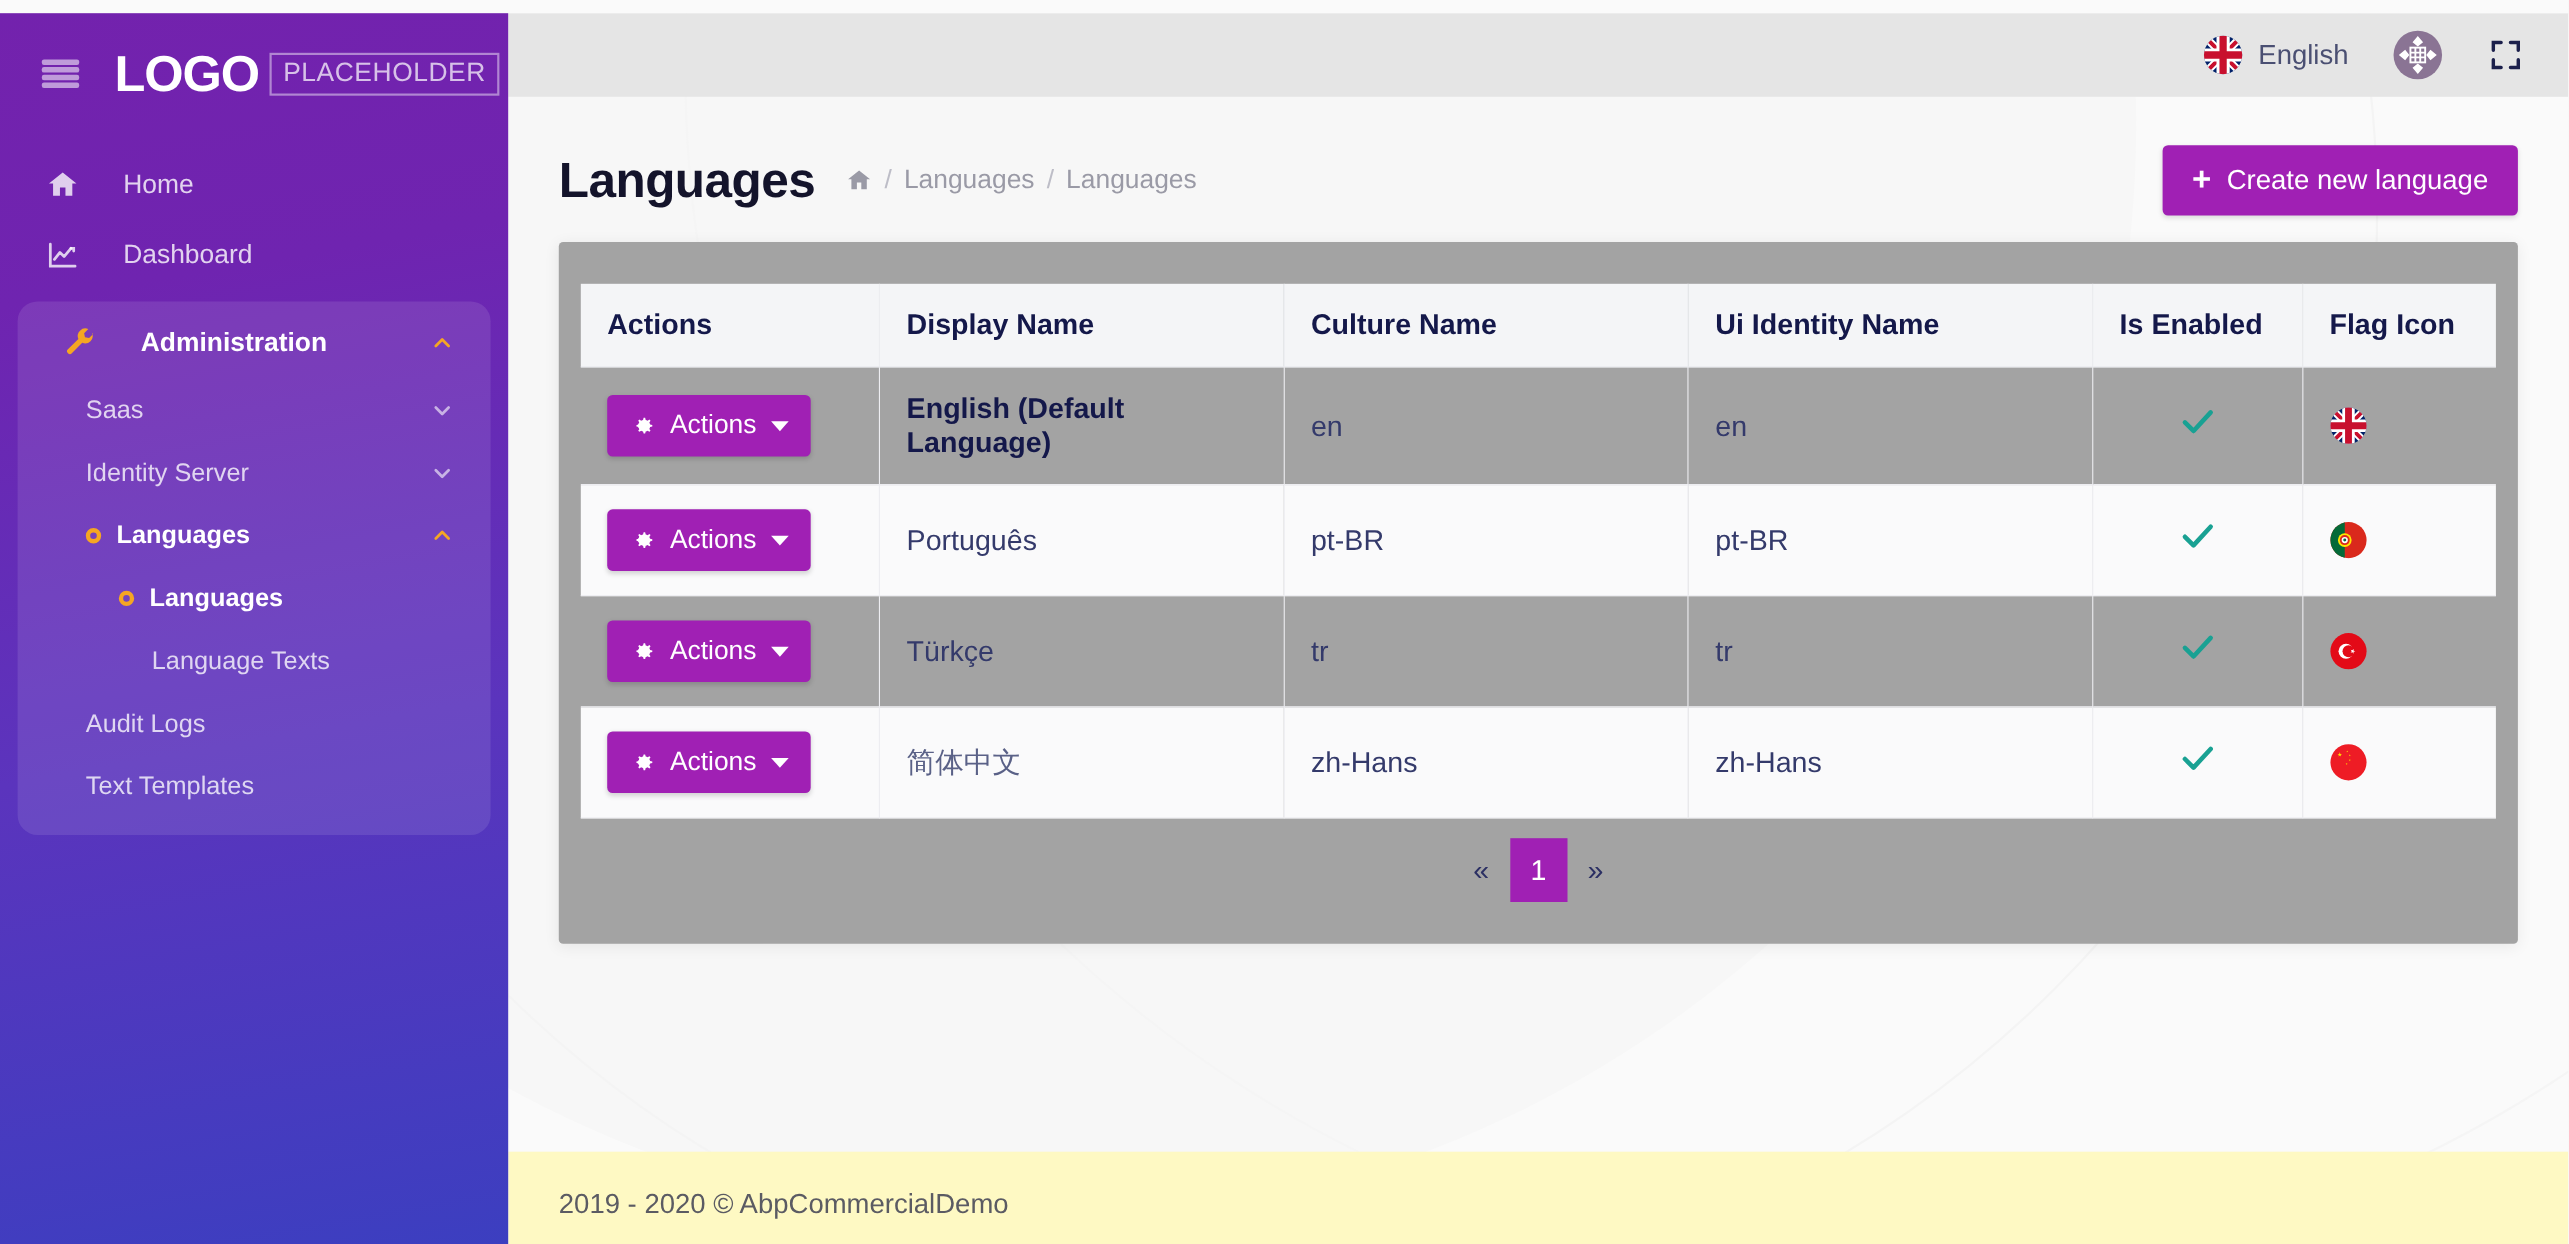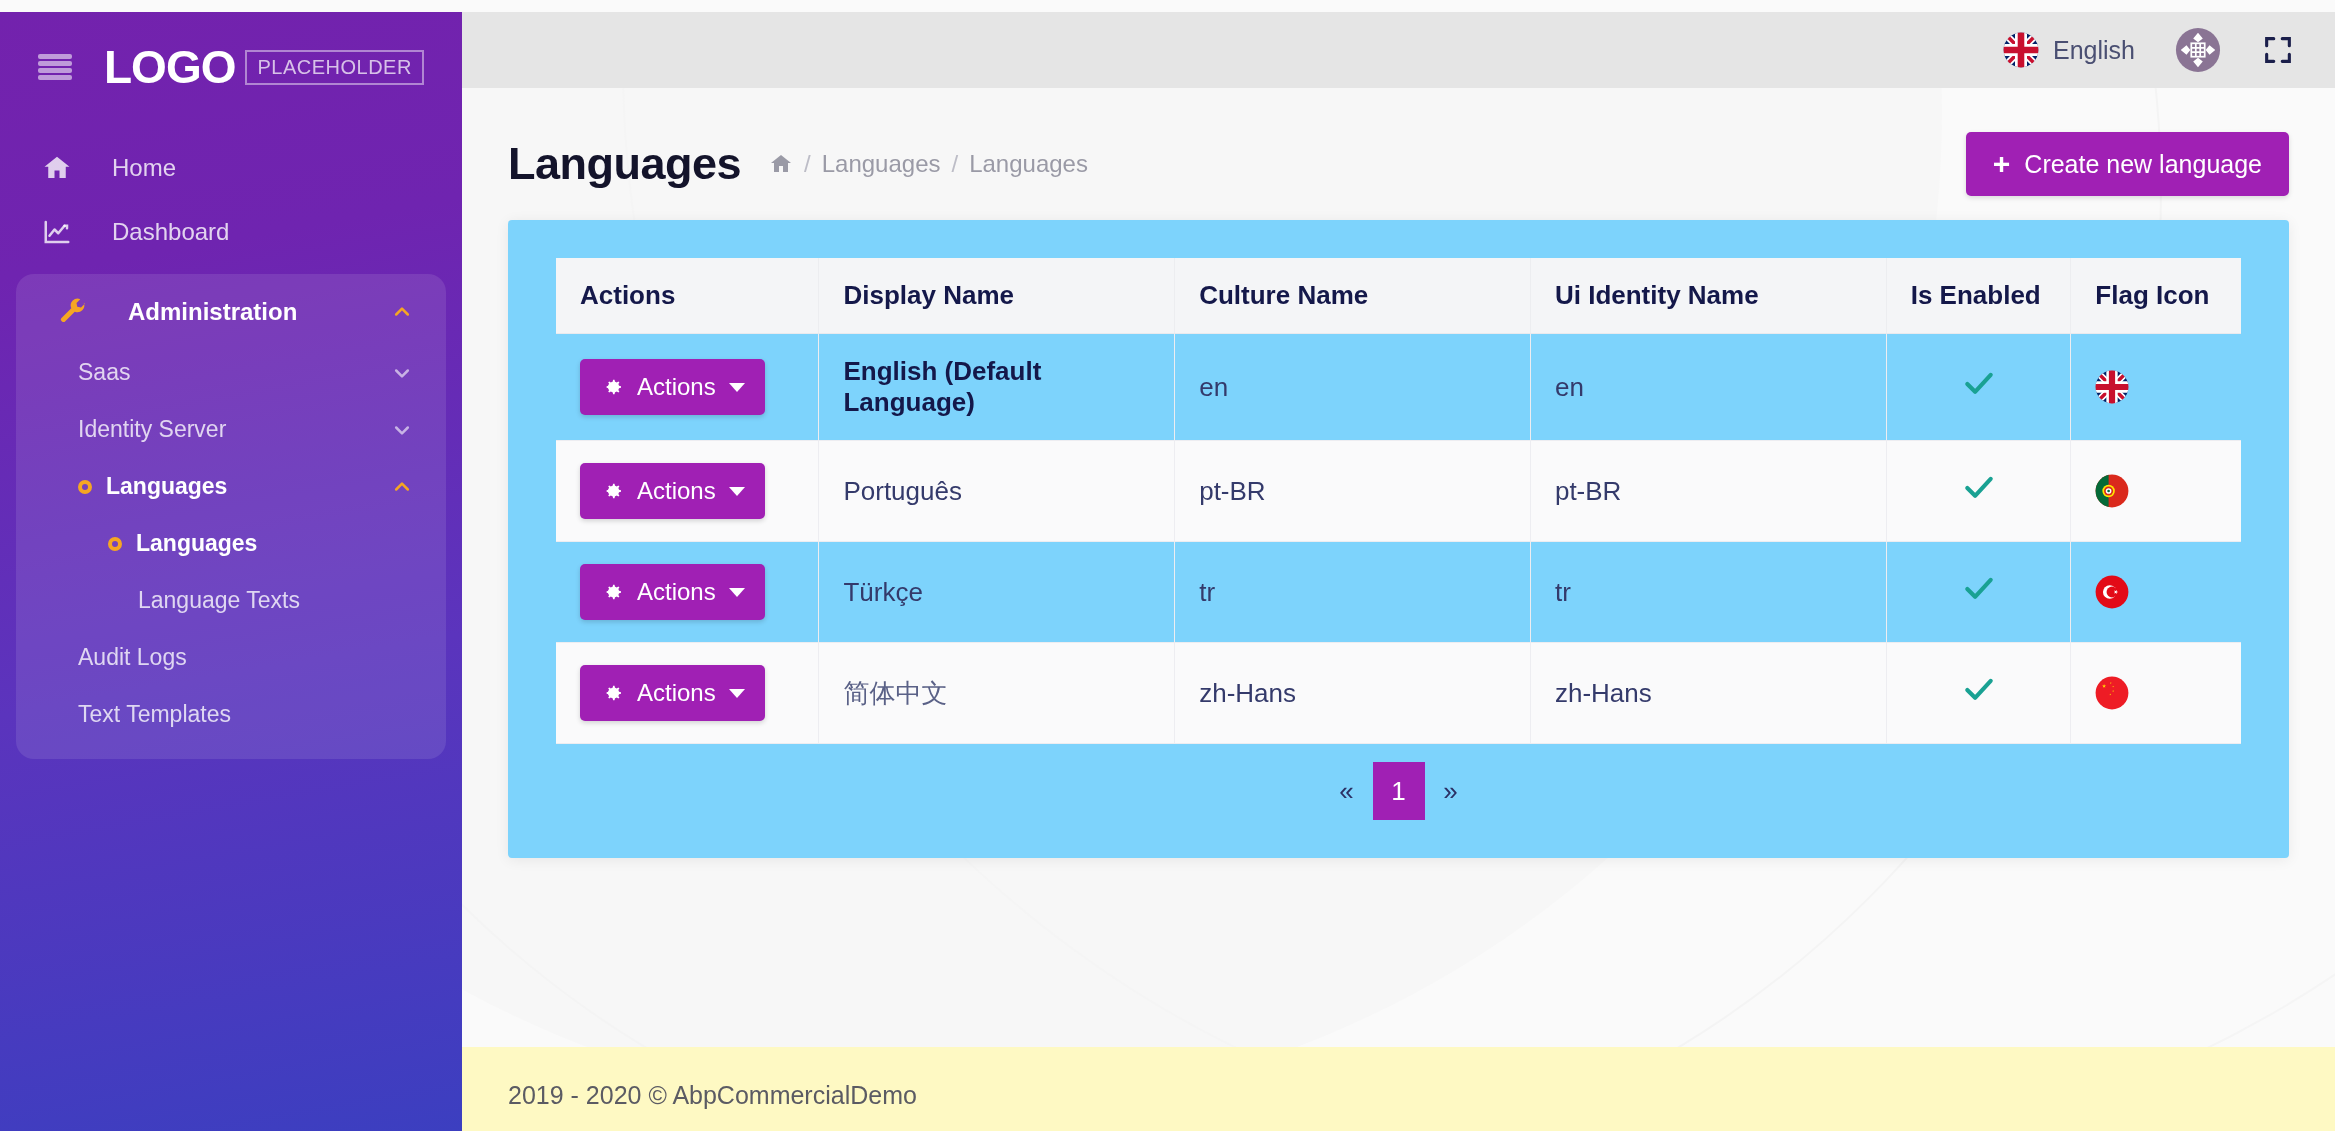--- a/index.html
+++ b/index.html
@@ -18,21 +18,21 @@
     background:linear-gradient(170deg,#7322ad 0%, #6f24b0 22%, #5b34bd 58%, #3b3fc0 100%);
     position:relative; z-index:5; overflow:hidden;
   }
   .brand { height:110px; display:flex; align-items:center; padding-left:38px; gap:32px; }
   .hamburger { width:34px; height:26px; display:flex; flex-direction:column; justify-content:space-between; cursor:pointer; }
   .hamburger i { display:block; height:5px; border-radius:2px; background:rgba(255,255,255,.55); }
   .logo-wrap { display:flex; align-items:center; gap:10px; }
   .logo-main { font-size:46px; font-weight:700; color:#fff; letter-spacing:-1px; line-height:1; }
   .logo-box {
     border:2px solid rgba(255,255,255,.45); color:rgba(255,255,255,.72);
-    font-size:20px; letter-spacing:.5px; padding:5px 10px 6px; line-height:1;text-align:right;
+    font-size:24px; letter-spacing:.5px; padding:5px 10px 6px; line-height:1;text-align:right;
   }
 
   .nav { padding-top:14px; }
   .nav-item {
     display:flex; align-items:center; gap:38px;
     padding:17px 34px 17px 40px; color:rgba(255,255,255,.80);
     font-size:24px; cursor:pointer; position:relative;
   }
   .nav-item .label { flex:1; }
   .nav-ico { width:34px; display:flex; align-items:center; justify-content:center; flex-shrink:0; }
@@ -82,21 +82,21 @@
   .crumb a { color:#9a9aa6; text-decoration:none; cursor:pointer; }
   .spacer { flex:1; }
   .btn-create {
     background:#a020b4; color:#fff; border:none; border-radius:5px;
     padding:17px 27px; font-size:25px; display:flex; align-items:center; gap:14px;
     cursor:pointer; font-family:inherit; box-shadow:0 2px 5px rgba(0,0,0,.13);
   }
   .btn-create .plus { font-size:30px; line-height:1; font-weight:700; }
 
   .card {
-    background:#7dd3fc; border-radius:4px; padding:38px 48px 28px;
+    background:#a3a3a3; border-radius:4px; padding:38px 20px 28px;
     box-shadow:0 2px 14px rgba(0,0,0,.07);
   }
 
   table { width:100%; border-collapse:collapse; }
   thead th {
     background:#f4f5f7; text-align:left; font-size:26px; font-weight:700;
     color:#14184a; padding:22px 24px; border-bottom:1px solid #e9eaee;
     border-right:1px solid #ecedf0; white-space:nowrap;
   }
   thead th:last-child { border-right:none; }

